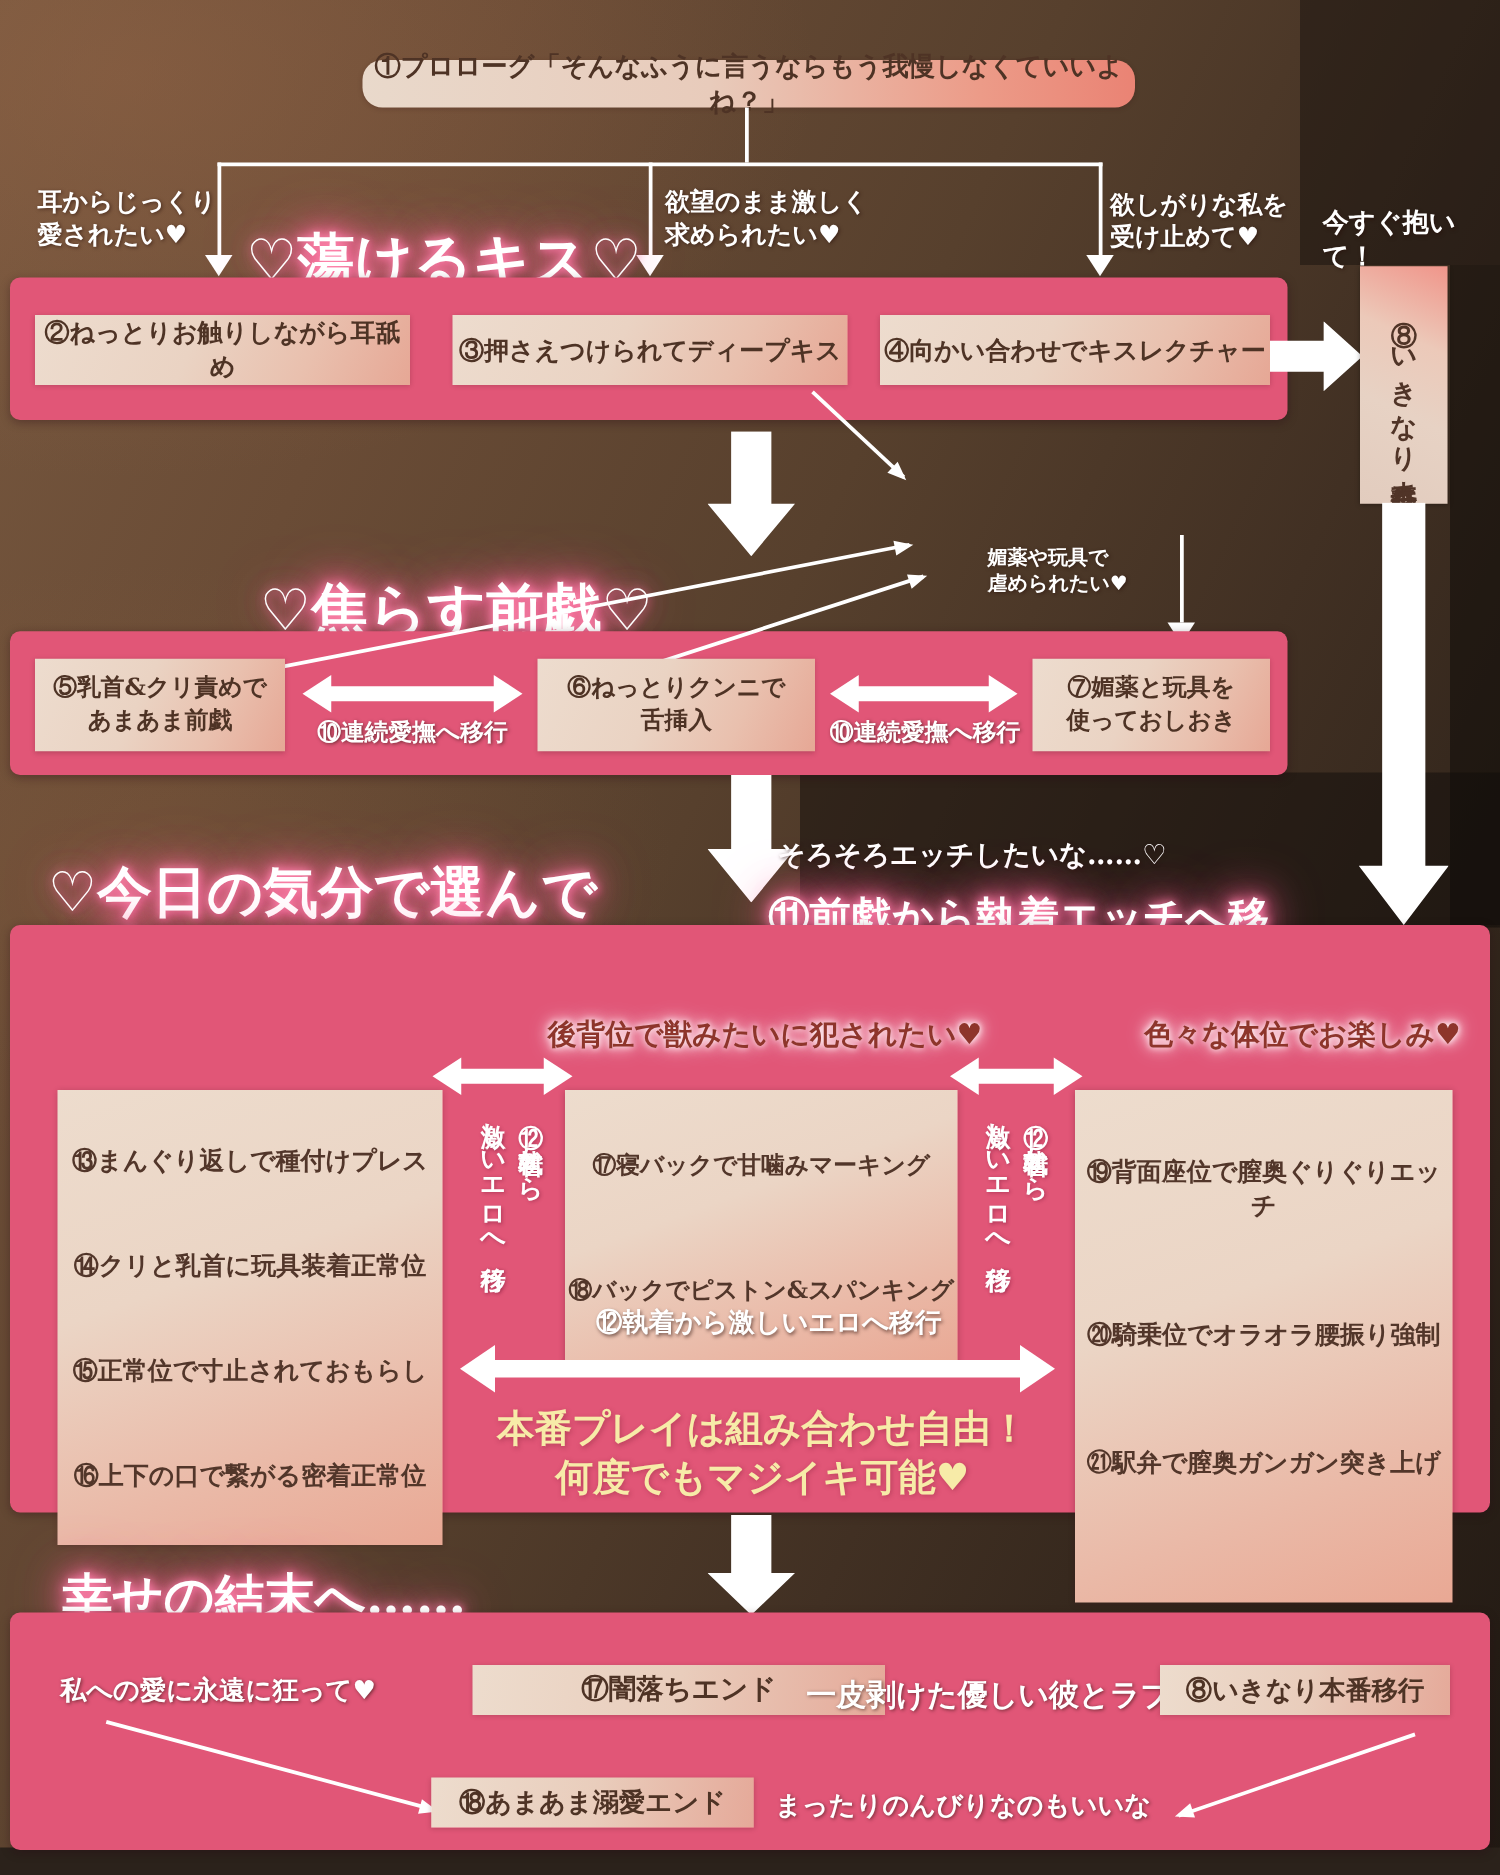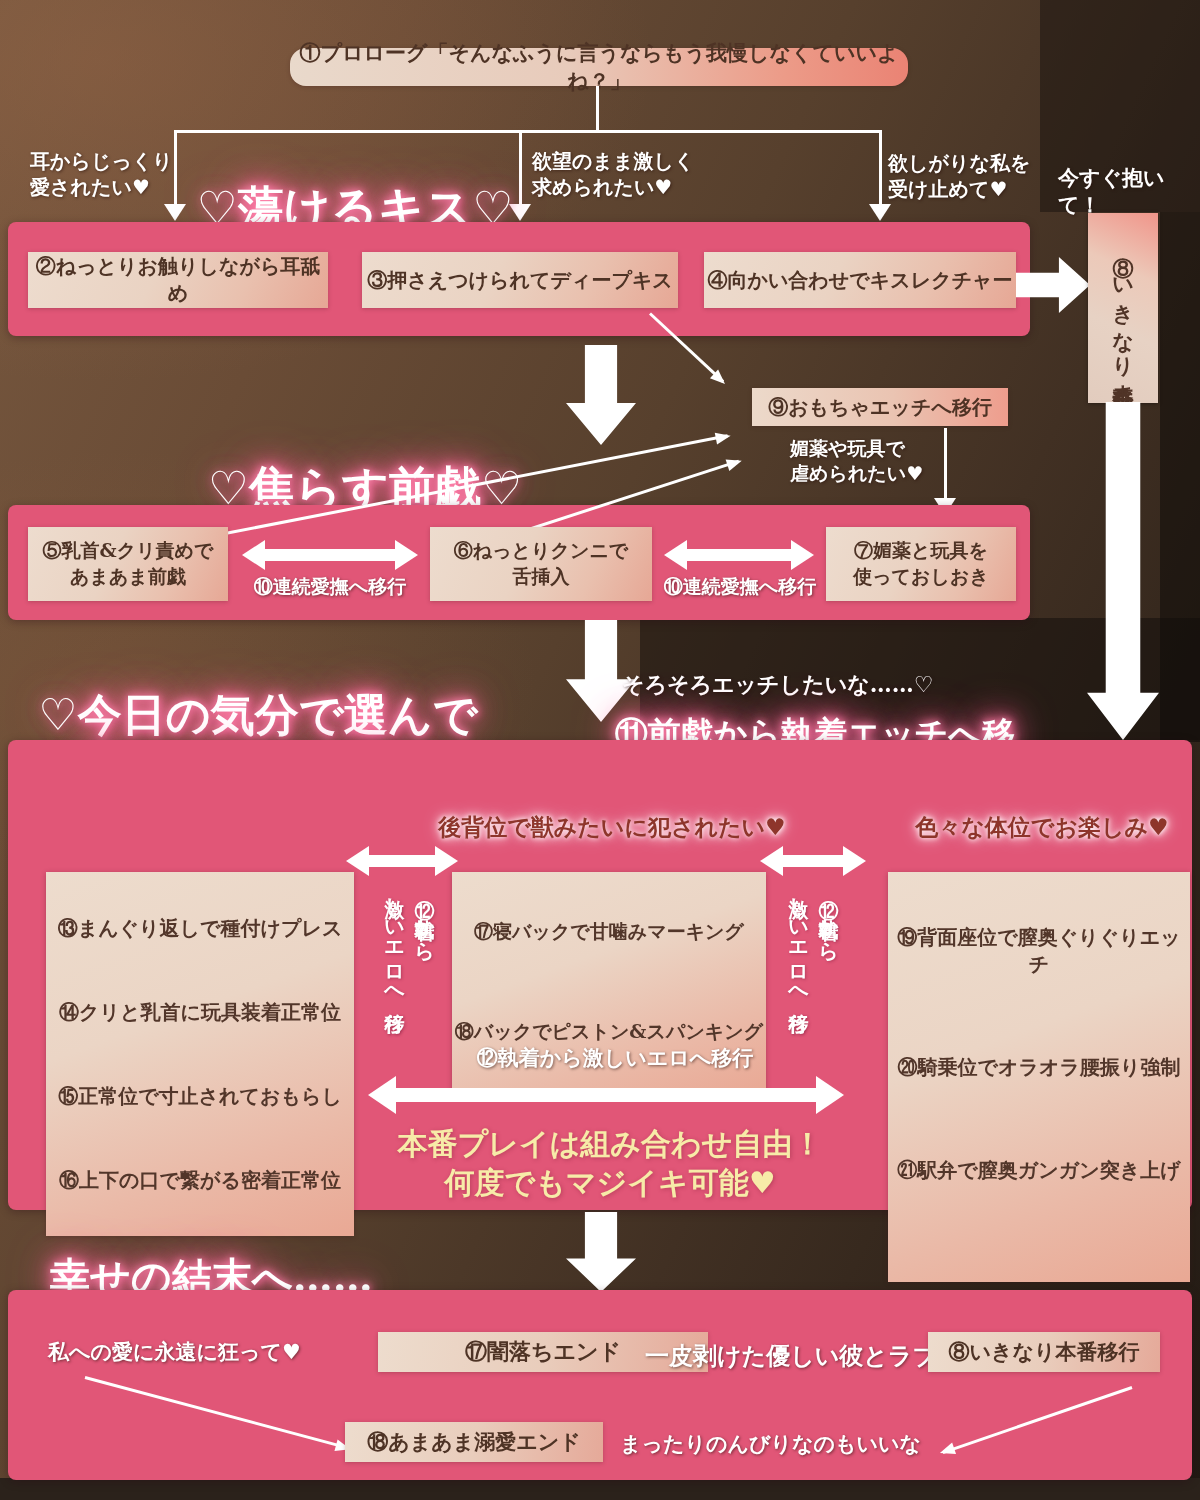--- a/index.html
+++ b/index.html
@@ -96,22 +96,21 @@
   <div class="ibox" style="left:362px;top:252px;width:316px;height:56px;font-size:20px;">③押さえつけられてディープキス</div>
   <div class="ibox" style="left:704px;top:252px;width:312px;height:56px;font-size:20px;">④向かい合わせでキスレクチャー</div>
 
   <div class="aright" style="left:1016px;top:257px;width:74px;height:56px;"></div>
   <div class="v8" style="left:1088px;top:213px;width:70px;height:190px;">
       <span>⑧いきなり本番移行</span>
     </div>
   <div class="along" style="left:1087px;top:402px;width:72px;height:338px;"></div>
 
   <div class="thin" style="left:650px;top:312px;width:100px;transform:rotate(43deg);"></div>
-  <div class="ibox" style="left:752px;top:388px;width:256px;height:38px;font-size:20px;background:linear-gradient(90deg,#ecd9ca 0%,#eac4b2 55%,#ee9d8d 100%);">⑨おもちゃエッチへ移行</div>
-  <div class="wlabel" style="left:790px;top:436px;width:200px;font-size:19px;">媚薬や玩具で
+  <div class="wlabel" style="left:790px;top:436px;width:200px;font-size:16px;">媚薬や玩具で
 虐められたい♥</div>
   <div class="line" style="left:944px;top:428px;width:3px;height:70px;"></div>
   <div class="headdown" style="left:934px;top:498px;"></div>
 
   <div class="adown" style="left:566px;top:345px;width:70px;height:100px;"></div>
 
   <div class="glow" style="left:160px;top:458px;width:410px;font-size:46px;">♡焦らす前戯♡</div>
   <div class="panel" style="left:8px;top:505px;width:1022px;height:115px;"></div>
   <div class="thin" style="left:225px;top:532px;width:512px;transform:rotate(-11deg);"></div>
   <div class="thin" style="left:442px;top:556px;width:312px;transform:rotate(-18deg);"></div>
@@ -141,21 +140,21 @@
   <div class="colbox" style="left:46px;top:830px;width:308px;height:336px;padding:14px 0;">
     <div class="item">⑬まんぐり返しで種付けプレス</div>
     <div class="item">⑭クリと乳首に玩具装着正常位</div>
     <div class="item">⑮正常位で寸止されておもらし</div>
     <div class="item">⑯上下の口で繋がる密着正常位</div>
   </div>
   <div class="colbox" style="left:452px;top:830px;width:314px;height:200px;padding:10px 0;">
     <div class="item" style="font-size:19px;">⑰寝バックで甘噛みマーキング</div>
     <div class="item" style="font-size:19px;">⑱バックでピストン&amp;スパンキング</div>
   </div>
-  <div class="colbox" style="left:888px;top:830px;width:302px;height:336px;padding:14px 0 60px 0;">
+  <div class="colbox" style="left:860px;top:830px;width:302px;height:336px;padding:14px 0 60px 0;">
     <div class="item">⑲背面座位で膣奥ぐりぐりエッチ</div>
     <div class="item">⑳騎乗位でオラオラ腰振り強制</div>
     <div class="item">㉑駅弁で膣奥ガンガン突き上げ</div>
   </div>
 
   <div class="dblarrow" style="left:346px;top:846px;width:112px;"></div>
   <div class="dblarrow" style="left:760px;top:846px;width:106px;"></div>
   <div class="vtextbox" style="left:378px;top:884px;width:62px;height:195px;font-size:20px;">⑫執着から
 激しいエロへ移行</div>
   <div class="vtextbox" style="left:782px;top:884px;width:62px;height:195px;font-size:20px;">⑫執着から

